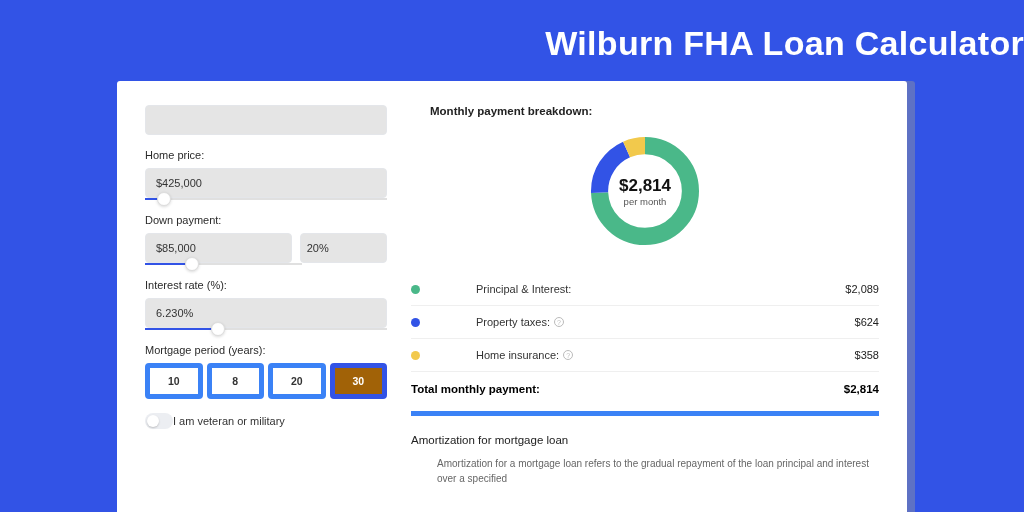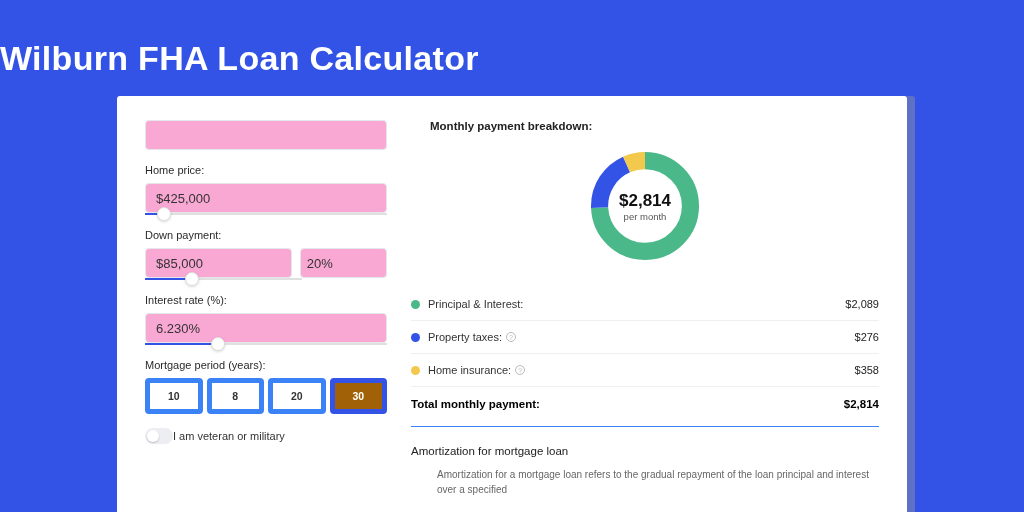--- a/index.html
+++ b/index.html
@@ -6,24 +6,24 @@
   body {
     font-family: -apple-system, BlinkMacSystemFont, "Segoe UI", Arial, sans-serif;
     background: #3253e6;
     width: 1024px;
     height: 512px;
     overflow: hidden;
     position: relative;
   }
   .title {
     color: #fff;
-    text-align: left;
+    text-align: right;
     font-size: 34px;
     font-weight: 700;
-    padding: 39px 0 18px 0;
+    padding: 24px 0 18px 0;
     letter-spacing: 0.3px;
   }
   .card {
     background: #fff;
     margin: 0 auto;
     width: 790px;
     min-height: 500px;
     border-radius: 3px;
     box-shadow: 8px 0 0 #5e71c4, 8px 8px 0 #5e71c4;
     display: flex;
@@ -38,23 +38,23 @@
     color: #2a2a2a;
     margin-bottom: 7px;
     display: block;
   }
   .input {
     width: 100%;
     height: 30px;
     border: 1px solid #e4e6ea;
     border-radius: 4px;
     padding: 0 10px;
-    font-size: 13px;
+    font-size: 11px;
     color: #333;
-    background: #f9a8d4;
+    background: #e5e5e5;
   }
   .row { display: flex; gap: 8px; }
   .row .input:first-child { flex: 1.8; }
   .row .input:last-child { flex: 1; padding-left: 6px; }
   .slider-track {
     position: relative;
     height: 2px;
     background: #e0e0e0;
     margin-top: 0px;
     width: 100%;
@@ -104,30 +104,30 @@
   .donut { position:relative; width:120px; height:120px; }
   .donut svg { width:120px; height:120px; transform: rotate(-90deg); }
   .donut-center {
     position:absolute; top:0;left:0;right:0;bottom:0;
     display:flex;flex-direction:column;align-items:center;justify-content:center;
   }
   .donut-val { font-size:17px; font-weight:700; color:#111; }
   .donut-sub { font-size:9.5px; color:#555; }
   .line-row {
     display:flex; align-items:center; padding:10px 0;
-    border-bottom:1px solid #efefef; font-size:11px;
+    border-bottom:1px solid #efefef; font-size:11px;gap:48px;
   }
   .dot { width:9px;height:9px;border-radius:50%;margin-right:8px;flex-shrink:0; }
   .line-label { color:#333; display:flex; align-items:center; gap:4px; }
   .line-val { margin-left:auto; color:#222; font-weight:500; }
   .info-icon {
     width:10px;height:10px;border:1px solid #bbb;border-radius:50%;
     font-size:7px;color:#bbb;display:inline-flex;align-items:center;justify-content:center;
   }
-  .total-row { display:flex;align-items:flex-end;padding:11px 0 16px 0;font-size:11.5px;font-weight:700;border-bottom:1px solid #3b82f6; }
+  .total-row { display:flex;align-items:flex-end;padding:11px 0 16px 0;font-size:11.5px;font-weight:700;border-bottom:5px solid #3b82f6; }
   .total-val { margin-left:auto; }
   .amort-title { font-size:11.5px;font-weight:400;margin-top:18px;margin-bottom:10px;color:#222; }
   .amort-text { font-size:10px; color:#666; line-height:1.5;margin-left:26px; }
 </style>
 </head>
 <body>
 
 <div class="title">Wilburn FHA Loan Calculator</div>
 
 <div class="card">
@@ -208,21 +208,21 @@
       <span class="dot" style="background:#4ab889"></span>
       <span class="line-label">Principal &amp; Interest:</span>
       <span class="line-val">$2,089</span>
     </div>
     <div class="line-row">
       <span class="dot" style="background:#3253e6"></span>
       <span class="line-label">
         <span>Property taxes:</span>
         <span class="info-icon">?</span>
       </span>
-      <span class="line-val">$276</span>
+      <span class="line-val">$624</span>
     </div>
     <div class="line-row">
       <span class="dot" style="background:#f2c94c"></span>
       <span class="line-label">
         <span>Home insurance:</span>
         <span class="info-icon">?</span>
       </span>
       <span class="line-val">$358</span>
     </div>
 

